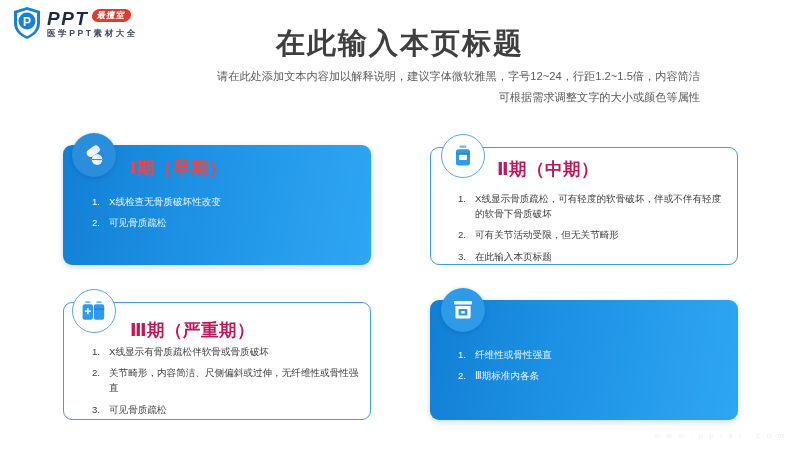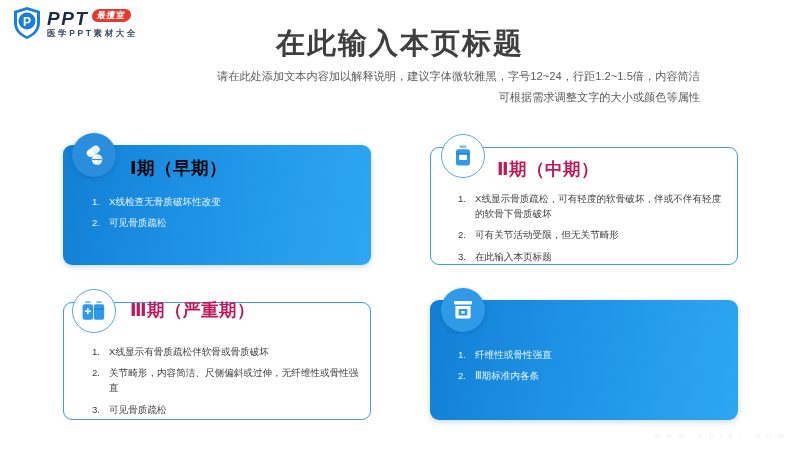--- a/index.html
+++ b/index.html
@@ -89,25 +89,25 @@
   #icon2 { left: 441px; top: 134px; }
   #icon3 { left: 72px;  top: 289px; }
   #icon4 { left: 441px; top: 288px; }
 
   .card-head {
     position: absolute;
     font-size: 17.5px; font-weight: bold;
     letter-spacing: 0.5px;
     white-space: nowrap;
   }
-  .card-head.onblue { color: #000000; }
+  .card-head.onblue { color: #ef4444; }
   .card-head.onwhite { color: #be185d; }
   #head1 { left: 130px; top: 156px; }
   #head2 { left: 497px; top: 157px; }
-  #head3 { left: 130px; top: 298px; }
+  #head3 { left: 130px; top: 318px; }
   #head4 { left: 497px; top: 310px; }
 
   ol.items {
     position: absolute;
     list-style: none;
     font-size: 9.6px;
     line-height: 1.55;
   }
   ol.items li {
     display: flex; gap: 5px; margin-bottom: 6.5px;

